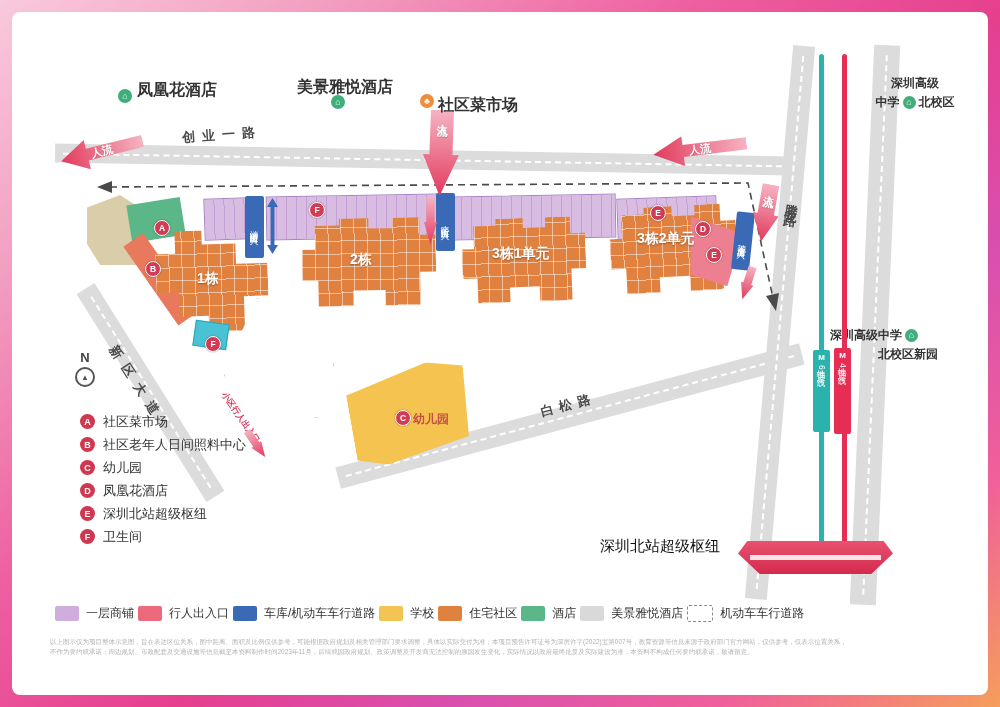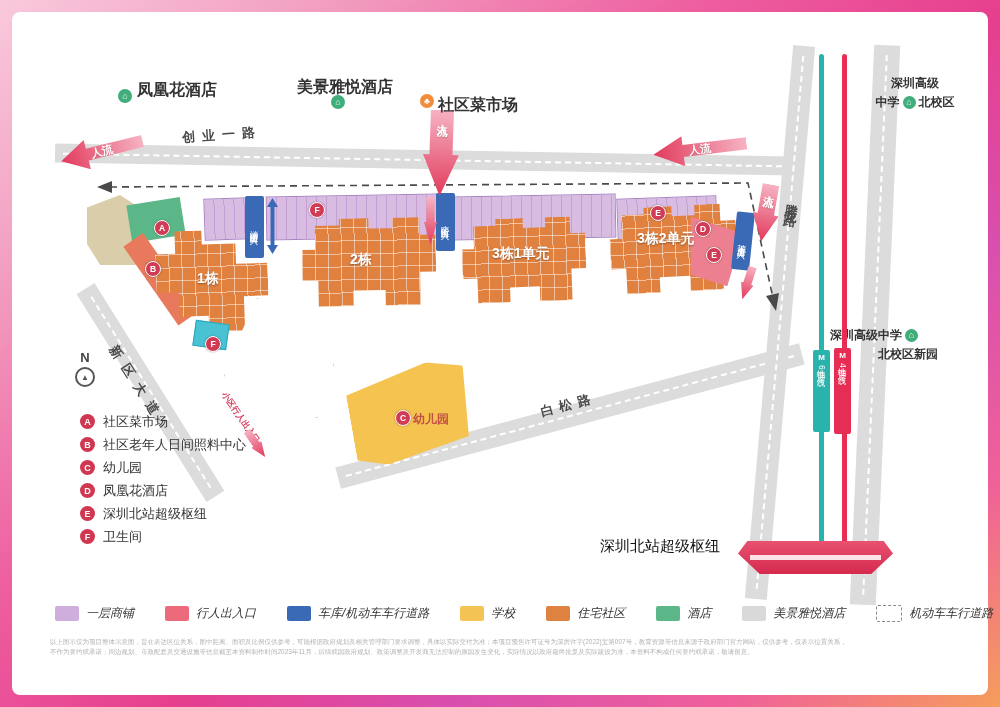--- a/index.html
+++ b/index.html
@@ -206,21 +206,21 @@
     <div class="poi-row">
         <span class="poi-dot">E</span>
         <span class="poi-label">深圳北站超级枢纽</span>
       </div>
     <div class="poi-row">
         <span class="poi-dot">F</span>
         <span class="poi-label">卫生间</span>
       </div>
   </div>
 
-  <div class="abs" style="left:55px;top:605px;width:892px;display:flex;align-items:center;gap:31px;font-style:italic;">
+  <div class="abs" style="left:55px;top:605px;width:892px;display:flex;align-items:center;gap:4px;">
     <div class="leg">
         <span class="sw" style="background: rgb(207, 174, 222);"></span>
         <span class="leg-label">一层商铺</span>
       </div>
     <div class="leg">
         <span class="sw" style="background: rgb(237, 106, 124);"></span>
         <span class="leg-label">行人出入口</span>
       </div>
     <div class="leg">
         <span class="sw" style="background: rgb(58, 105, 181);"></span>

